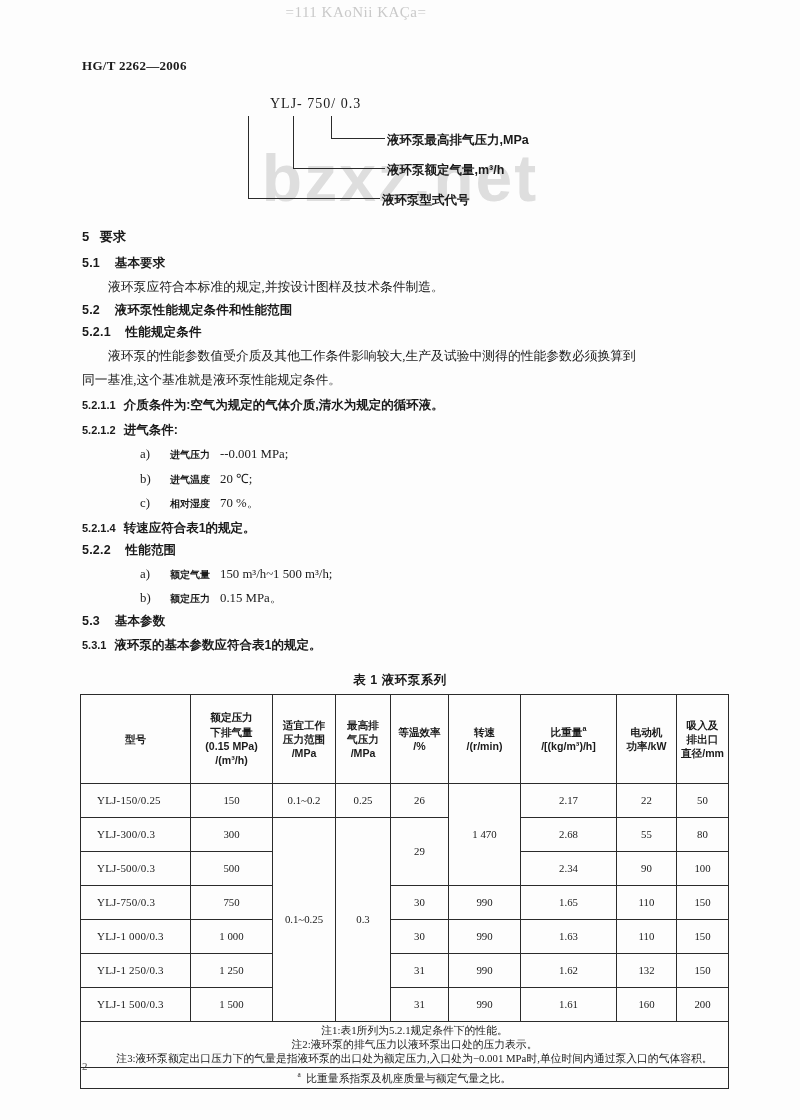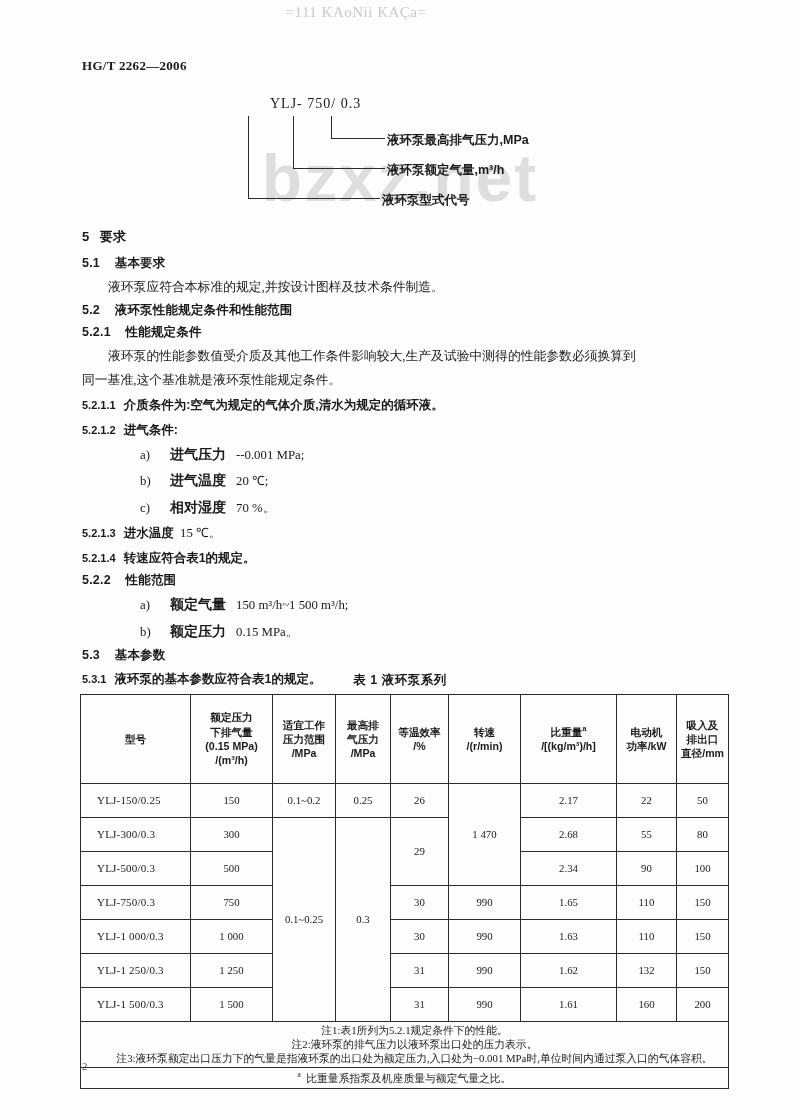--- a/index.html
+++ b/index.html
@@ -137,21 +137,21 @@
   }
   .clause .ctext { font-weight: bold; font-family: "Liberation Sans", sans-serif; font-size:12.5px;}
   .item {
     font-family: "Liberation Serif", serif;
     font-size: 12.8px;
     line-height: 1.6;
     margin: 0 0 4px 0;
     padding-left: 58px;
   }
   .item .mark { display: inline-block; width: 30px; }
-  .item .ilabel { font-family:Liberation Mono, monospace; font-weight: bold; font-size:14px; margin-right: 10px;}
+  .item .ilabel { font-family:Liberation Sans, sans-serif; font-weight: bold; font-size:10px; margin-right: 10px;}
   .item .ival { font-family:"Liberation Serif", serif; font-size: 12.8px; }
 
   
   .table-title {
     position: absolute;
     top: 672px;
     left: 0;
     width: 800px;
     text-align: center;
     font-family: "Liberation Sans", sans-serif;
@@ -286,23 +286,20 @@
     <div class="item">
       <span class="mark">a)</span><span class="ilabel">进气压力</span><span class="ival">--0.001 MPa;</span>
     </div>
     <div class="item">
       <span class="mark">b)</span><span class="ilabel">进气温度</span><span class="ival">20 ℃;</span>
     </div>
     <div class="item">
       <span class="mark">c)</span><span class="ilabel">相对湿度</span><span class="ival">70 %。</span>
     </div>
 
-    <div class="clause">
-      <span class="cnum">5.2.1.3</span><span class="ctext">进水温度</span>&nbsp;&nbsp;<span class="ival">15 ℃。</span>
-    </div>
 
     <div class="clause">
       <span class="cnum">5.2.1.4</span><span class="ctext">转速应符合表1的规定。</span>
     </div>
 
     <div class="h-sub">
       <span>5.2.2</span>
       &nbsp;&nbsp;
       <span>性能范围</span>
     </div>

